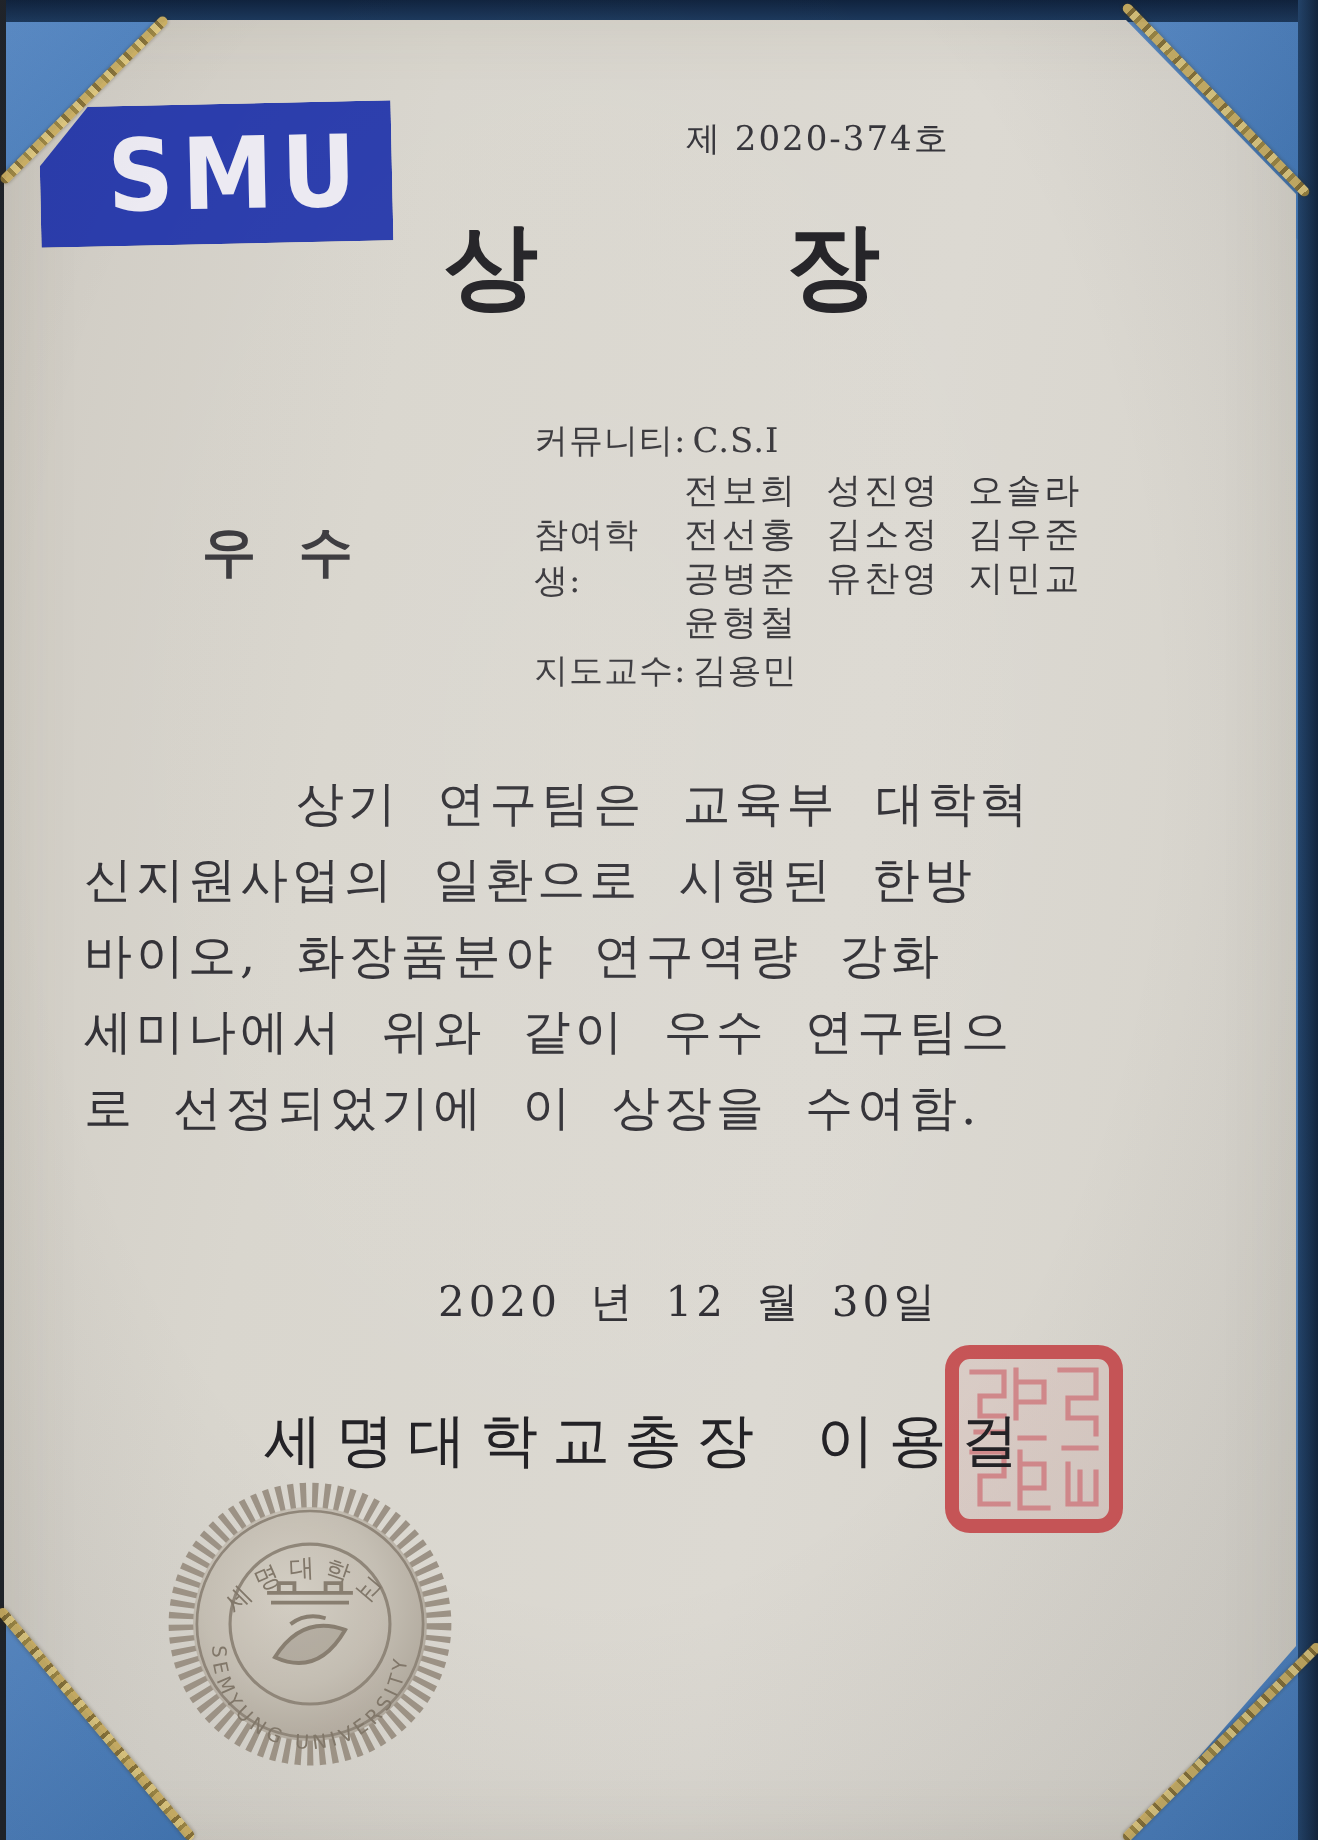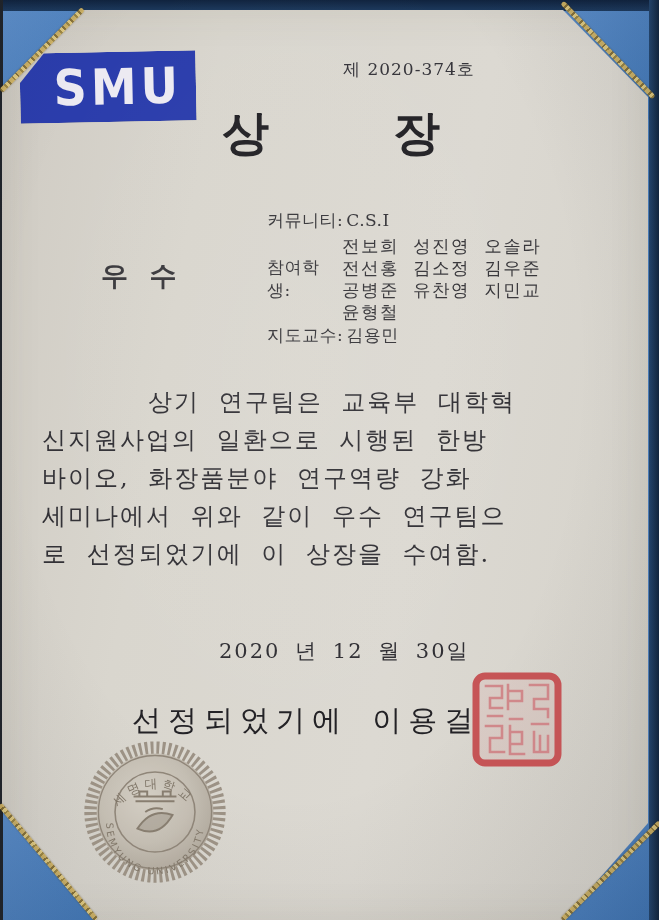--- a/index.html
+++ b/index.html
@@ -128,21 +128,21 @@
   <div class="abs body-text">
     <div>상기 연구팀은 교육부 대학혁</div>
     <div>신지원사업의 일환으로 시행된 한방</div>
     <div>바이오, 화장품분야 연구역량 강화</div>
     <div>세미나에서 위와 같이 우수 연구팀으</div>
     <div>로 선정되었기에 이 상장을 수여함.</div>
   </div>
 
   <div class="abs date">2020 년 12 월 30일</div>
 
-  <div class="abs signer">선정되었기에 이용걸</div>
+  <div class="abs signer">세명대학교총장 이용걸</div>
 
   <svg class="abs president-seal" viewBox="0 0 90 95" xmlns="http://www.w3.org/2000/svg">
     <rect x="4" y="4" width="82" height="87" rx="9" fill="rgba(216,125,130,0.14)" stroke="#c4474a" stroke-width="7" opacity="0.9"></rect>
     <g stroke="#cf7d81" stroke-width="2.6" fill="none" opacity="0.85" stroke-linecap="square">
       <path d="M14 14 h16 v12 h-12 v10 h12 M16 44 h14"></path>
       <path d="M36 13 v24 m0 -18 h14 v10 h-14 m2 18 h12"></path>
       <path d="M58 13 h18 v14 h-14 v10 h14 v8"></path>
       <path d="M14 54 h16 v12 h-12 v14 h14 M18 66 v14"></path>
       <path d="M38 54 v26 m0 -20 h12 v12 h-12 m0 10 h14"></path>
       <path d="M60 52 h16 m-14 8 v20 h14 v-16 m-8 0 v16"></path>

